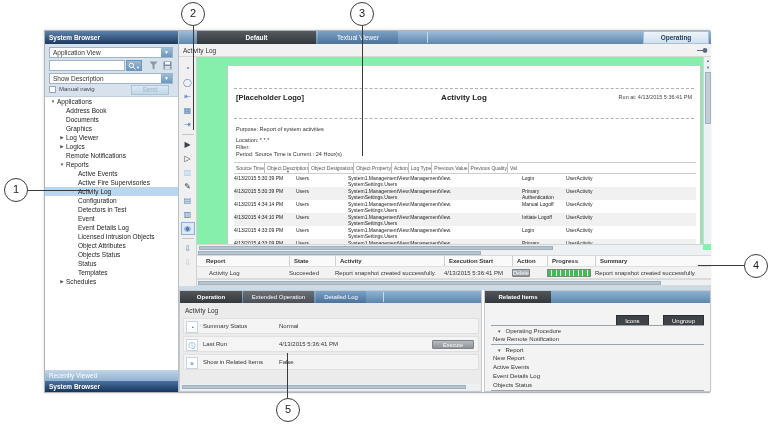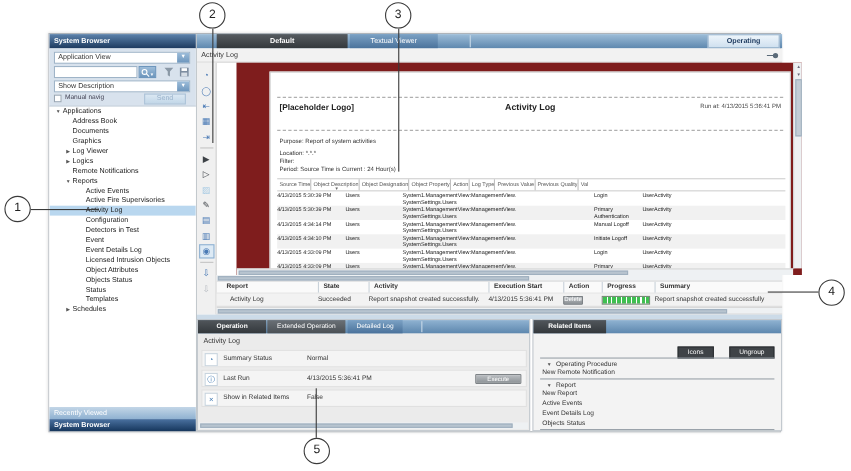--- a/index.html
+++ b/index.html
@@ -66,21 +66,21 @@
   .vtoolbar { position:absolute; left:0; top:26px; width:18px; height:229px; background:#f0f0f0; border-right:1px solid #d0d0d0;
               padding-top:4px; }
   .vt-ic { width:14px; height:13px; margin:1px auto; font-size:8px; line-height:13px; text-align:center; color:#4a7ab5; }
   .vt-ic[data-tone="dark"] { color:#3d4247; }
   .vt-ic[data-tone="muted"] { color:#b9bec3; }
   .vt-ic[data-tone="light"] { color:#a8cbe4; }
   .vt-ic.boxed { border:1px solid #8fb1d1; background:#ddeaf5; line-height:11px; }
   .tsep { width:12px; height:1px; background:#c4c4c4; margin:3px auto; }
 
   
-  .viewport { position:absolute; left:36px; top:26px; width:514px; height:193px; background:#7f1d1d; overflow:hidden; }
+  .viewport { position:absolute; left:18px; top:26px; width:514px; height:193px; background:#86efac; overflow:hidden; }
   .page { position:absolute; left:30px; top:8px; width:474px; height:200px; background:#fff; border:1px solid #c9c9c9;
           overflow:hidden; }
   .dashed { position:absolute; left:6px; right:6px; border-top:1px dashed #b0b0b0; }
   .rp-logo { position:absolute; left:8px; top:27px; font-size:7.5px; font-weight:bold; color:#222; }
   .rp-title { position:absolute; left:0; width:100%; top:27px; text-align:center; font-size:8px; font-weight:bold; color:#222; }
   .rp-runat { position:absolute; right:8px; top:28px; font-size:5.5px; color:#444; }
   .rp-meta { position:absolute; left:8px; top:60px; font-size:5.5px; color:#333; line-height:7px; }
   .rp-meta .gap { height:4px; }
   .rt-head { position:absolute; left:6px; top:96px; width:462px; height:12px; border-top:1px solid #cfcfcf;
              border-bottom:1px solid #cfcfcf; display:flex; font-size:5px; color:#555; line-height:11px; }

